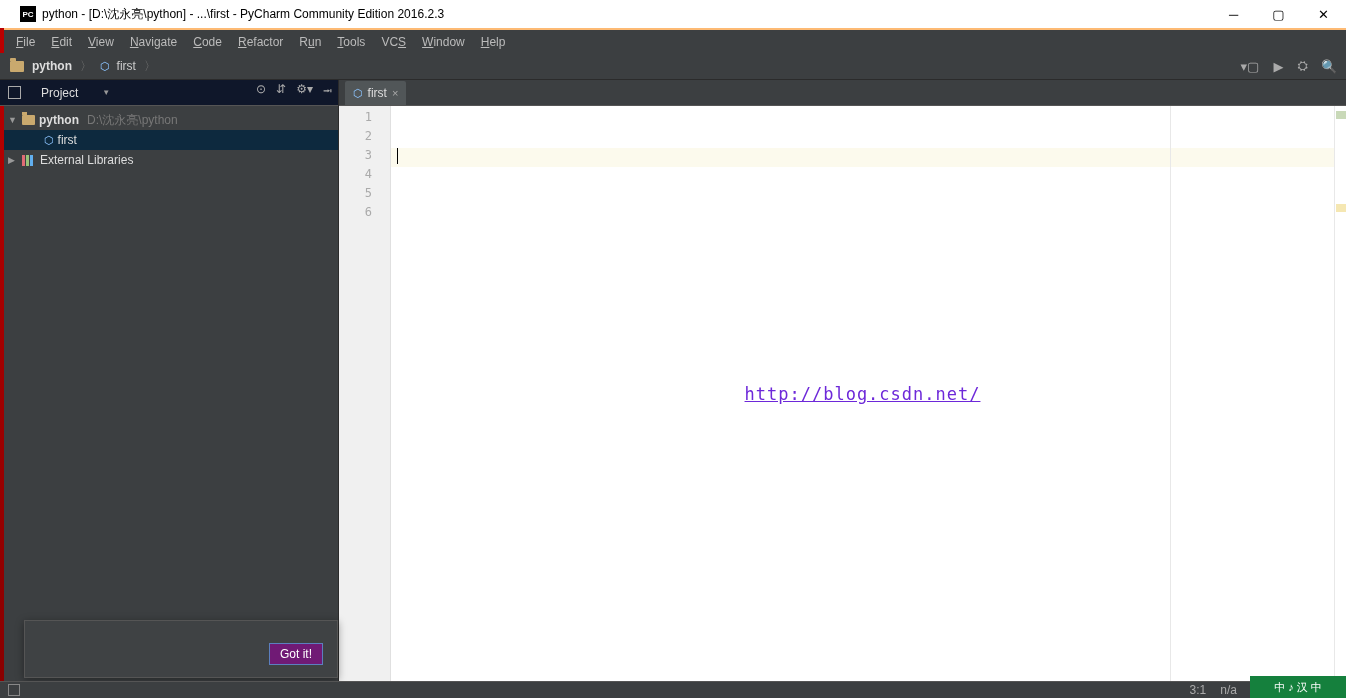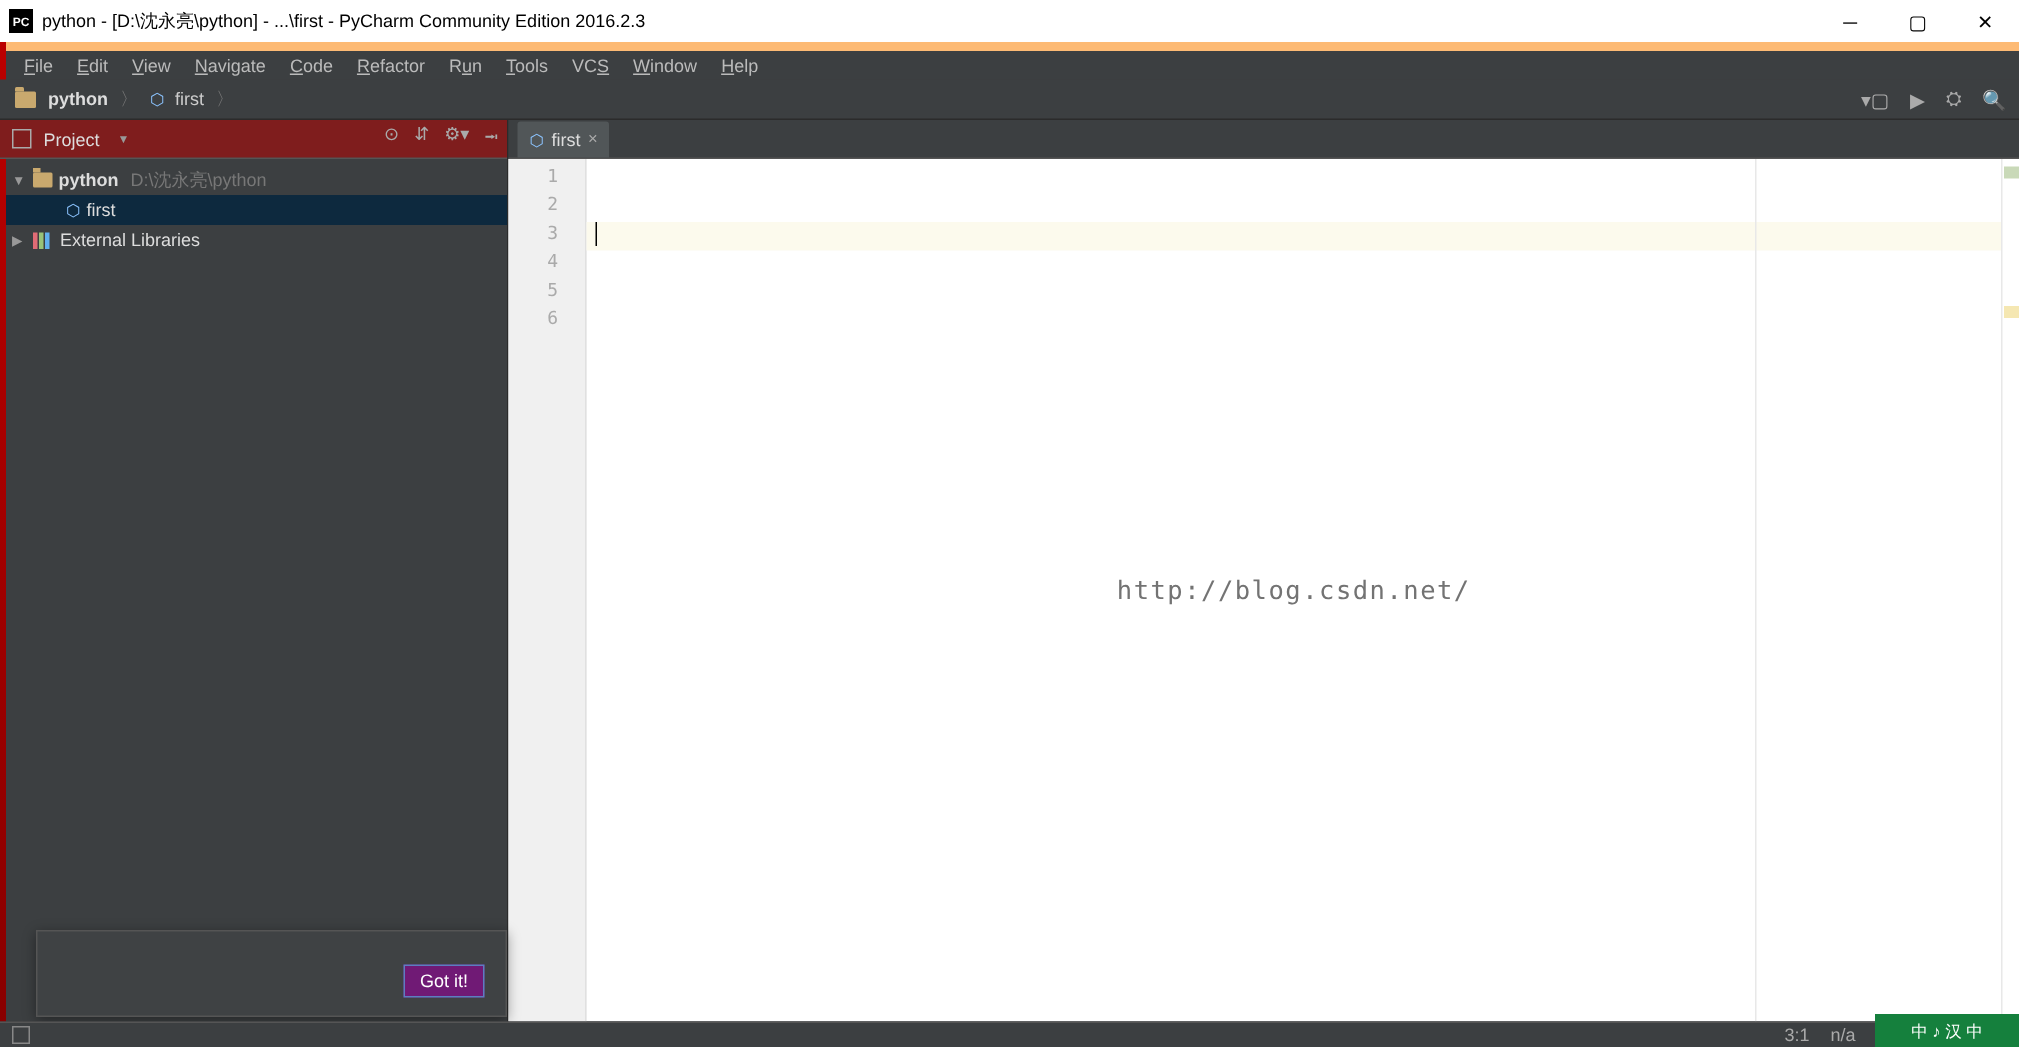--- a/index.html
+++ b/index.html
@@ -1,46 +1,46 @@
 <!DOCTYPE html>
 <html><head>
 <meta charset="utf-8">
 <style>
 * { margin:0; padding:0; box-sizing:border-box; font-family:"Segoe UI",Tahoma,sans-serif; font-size:12px; }
 body { width:1346px; height:698px; background:#3c3f41; overflow:hidden; position:relative; }
 
 
-.titlebar { height:28px; background:#fff; display:flex; align-items:center; padding:0 6px; position:relative; }
+.titlebar { height:28px; background:#fff; display:flex; align-items:center; padding:0 20px; position:relative; }
 .titlebar .app-icon { width:16px; height:16px; background:#000; color:#fff; font-size:8px; font-weight:bold; display:flex; align-items:center; justify-content:center; margin-right:6px; }
 .titlebar .title { font-size:12px; color:#000; }
 .winbtns { position:absolute; right:0; top:0; display:flex; }
 .winbtn { width:45px; height:28px; display:flex; align-items:center; justify-content:center; font-size:13px; color:#000; }
 
 
-.menubar { height:25px; background:#3c3f41; border-top:6px solid #fdba74; display:flex; align-items:center; padding:0 8px; }
+.menubar { height:25px; background:#3c3f41; border-top:2px solid #fdba74; display:flex; align-items:center; padding:0 8px; }
 .menubar span { color:#bbb; padding:2px 8px; cursor:pointer; }
 .menubar span u { text-decoration:underline; }
 
 
 .navbar { height:27px; background:#3c3f41; display:flex; align-items:center; padding:0 10px; gap:4px; border-bottom:1px solid #2b2b2b; position:relative;}
 .navbar .folder-icon { width:14px; height:11px; background:#c9a96e; border-radius:1px; display:inline-block; margin-right:4px; position:relative;}
 .navbar .folder-icon::before { content:""; position:absolute; top:-3px; left:0; width:6px; height:3px; background:#c9a96e; border-radius:1px 1px 0 0;}
 .navbar .py-icon { color:#8cc4ff; font-size:11px; margin-right:3px;}
 .navbar .crumb { color:#ddd; font-weight:bold; }
 .navbar .crumb2 { color:#ccc; }
 .navbar .sep { color:#777; margin:0 4px;}
 .nav-right { position:absolute; right:8px; display:flex; gap:14px; align-items:center;}
 .nav-right .ico { color:#aaa; font-size:13px;}
 
 
 .main { display:flex; height:calc(100% - 28px - 25px - 27px - 17px); }
 
 
 .project { width:339px; background:#3c3f41; display:flex; flex-direction:column; border-right:1px solid #2b2b2b;}
-.project-hdr { height:26px; background:#7f1d1d; border-bottom:1px solid #555; display:flex; align-items:center; padding:0 8px; gap:4px; position:relative;}
+.project-hdr { height:26px; background:#0f172a; border-bottom:1px solid #555; display:flex; align-items:center; padding:0 8px; gap:16px; position:relative;}
 .project-hdr .picon { width:13px; height:13px; border:1px solid #aaa; position:relative;}
 .project-hdr .label { color:#ddd; margin-left:4px;}
 .project-hdr .drop { color:#999; font-size:8px; margin-left:8px;}
 .project-hdr .tools { position:absolute; right:6px; display:flex; gap:10px;}
 .project-hdr .tools span { color:#aaa; font-size:12px;}
 
 .tree { padding:4px 0; }
 .tree-row { display:flex; align-items:center; height:20px; padding-left:8px; color:#ddd; gap:4px; cursor:pointer;}
 .tree-row.sel { background:#0d293e; }
 .tree-row .arrow { color:#999; font-size:9px; width:10px; display:inline-block;}
@@ -67,21 +67,21 @@
 .gutter { width:52px; background:#f0f0f0; border-right:1px solid #e0e0e0; padding-top:4px;}
 .gutter div { height:19px; text-align:right; padding-right:18px; color:#aaa; font-family:Consolas,monospace; font-size:12px;}
 .code { flex:1; padding-top:4px; font-family:Consolas,monospace; position:relative;}
 .code .line { height:19px; padding-left:6px;}
 .code .line.hl { background:#fcfaed;}
 .caret { position:absolute; left:6px; top:42px; width:1px; height:16px; background:#000;}
 .rightstrip { width:12px; background:#fff; border-left:1px solid #e8e8e8; position:relative;}
 .rightstrip .mk1 { position:absolute; top:5px; right:0; width:10px; height:8px; background:#c9d9b8;}
 .rightstrip .mk2 { position:absolute; top:98px; right:0; width:10px; height:8px; background:#f5e7b2;}
 .editor .guide { position:absolute; top:0; bottom:0; left:779px; width:1px; background:#e8e8e8;}
-.watermark { position:absolute; left:50%; top:50%; transform:translate(-50%,-50%); color:#737373; font-family:Consolas,monospace; font-size:17px; letter-spacing:1px; pointer-events:none;}
+.watermark { position:absolute; left:50%; top:50%; transform:translate(-50%,-50%); color:#6d28d9; font-family:Consolas,monospace; font-size:17px; letter-spacing:1px; pointer-events:none;text-decoration:underline;}
 
 
 .popup { position:absolute; left:24px; bottom:20px; width:314px; background:#3f4244; border:1px solid #555; box-shadow:0 2px 8px rgba(0,0,0,.4); padding:12px 14px 12px;}
 .popup h3 { color:#ddd; font-size:20px; font-weight:normal; text-align:center; margin-bottom:8px;}
 .popup p { color:#bbb; font-size:12px; text-align:center; line-height:16px;}
 .popup .btn { float:right; margin-top:10px; background:#701a75; border:1px solid #5c7fbf; color:#fff; padding:3px 10px; font-size:12px;}
 .popup::after{content:"";display:block;clear:both;}
 
 
 .status { position:absolute; bottom:0; left:0; right:0; height:17px; background:#3c3f41; display:flex; align-items:center; justify-content:flex-end; padding:0 8px; gap:14px; color:#aaa; font-size:11px; border-top:1px solid #555;}

